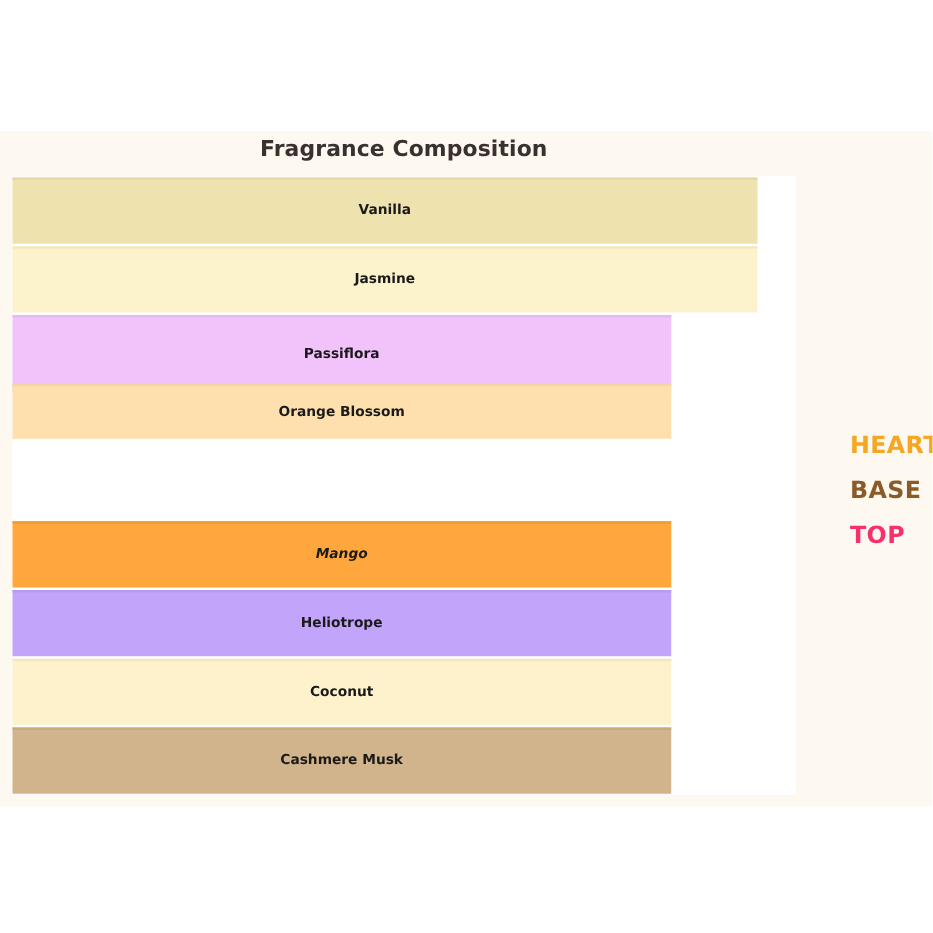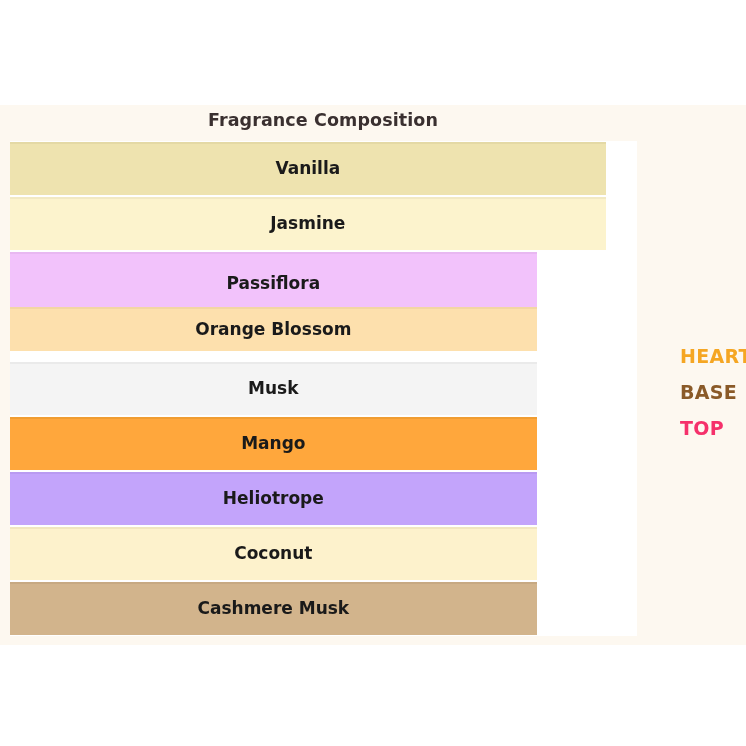--- a/index.html
+++ b/index.html
@@ -59,21 +59,21 @@
     left: 0;
     top: 0;
     height: 100%;
     box-sizing: border-box;
   }
 
   .bar-label {
     position: absolute;
     top: 50%;
     transform: translateY(-50%);
-    font-size: 17px;
+    font-size: 11px;
     font-weight: bold;
     color: #1a1a1a;
     white-space: nowrap;
     pointer-events: none;
   }
 
   
   #legend {
     position: absolute;
     left: 660px;
@@ -108,27 +108,23 @@
         <span class="bar-label" style="color: rgb(26, 26, 26); left: 297.825px; transform: translate(-50%, -50%);">Jasmine</span>
       </div>
       <div class="bar-row" style="top: 111.237px; height: 62px;">
         <div class="bar" style="width: 526.68px; background: rgb(242, 194, 251); border-top: 2px solid rgb(232, 184, 241);"></div>
         <span class="bar-label" style="color: rgb(26, 26, 26); left: 263.34px; transform: translate(-50%, -50%);">Passiflora</span>
       </div>
       <div class="bar-row" style="top: 166.238px; height: 44px;">
         <div class="bar" style="width: 526.68px; background: rgb(253, 224, 173); border-top: 2px solid rgb(243, 214, 163);"></div>
         <span class="bar-label" style="color: rgb(26, 26, 26); left: 263.34px; transform: translate(-50%, -50%);">Orange Blossom</span>
       </div>
-      <div class="bar-row" style="top: 221.238px; height: 52.525px;">
-        <div class="bar" style="width: 526.68px; background: rgb(244, 244, 244); border-top: 2px solid rgb(234, 234, 234);"></div>
-        <span class="bar-label" style="color: rgb(26, 26, 26); left: 263.34px; transform: translate(-50%, -50%);">Musk</span>
-      </div>
       <div class="bar-row" style="top: 276.238px; height: 52.525px;">
         <div class="bar" style="width: 526.68px; background: rgb(255, 167, 60); border-top: 2px solid rgb(240, 157, 50);"></div>
-        <span class="bar-label" style="color: rgb(26, 26, 26); left: 263.34px; transform: translate(-50%, -50%);">Mango</span>
+        <span class="bar-label" style="color: rgb(26, 26, 26); left: 263.34px; transform: translate(-50%, -50%); font-style: italic;">Mango</span>
       </div>
       <div class="bar-row" style="top: 331.238px; height: 52.525px; padding-left: 30px;">
         <div class="bar" style="width: 526.68px; background: rgb(195, 164, 251); border-top: 2px solid rgb(185, 154, 241);"></div>
         <span class="bar-label" style="color: rgb(26, 26, 26); left: 263.34px; transform: translate(-50%, -50%);">Heliotrope</span>
       </div>
       <div class="bar-row" style="top: 386.238px; height: 52.525px;">
         <div class="bar" style="width: 526.68px; background: rgb(253, 242, 204); border-top: 2px solid rgb(241, 230, 192);"></div>
         <span class="bar-label" style="color: rgb(26, 26, 26); left: 263.34px; transform: translate(-50%, -50%);">Coconut</span>
       </div>
       <div class="bar-row" style="top: 441.238px; height: 52.525px;">

